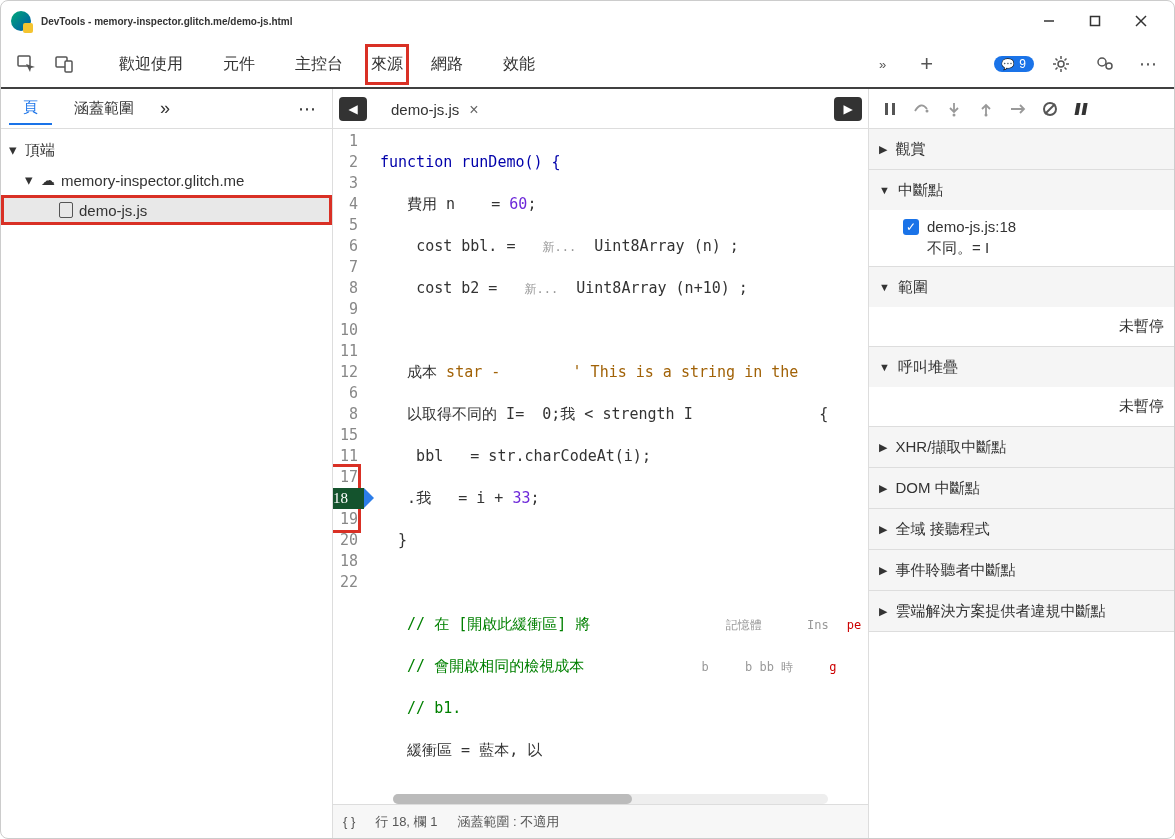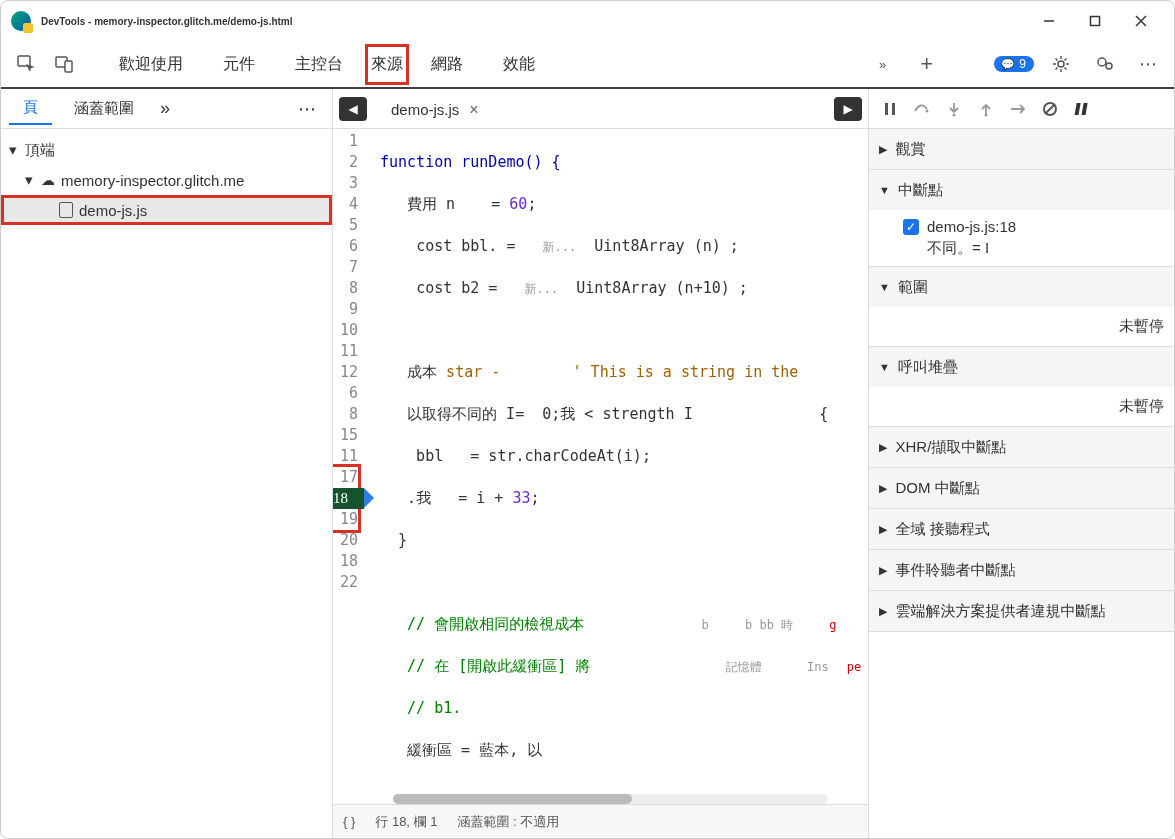--- a/index.html
+++ b/index.html
@@ -221,22 +221,22 @@
 <div class="l">   <span>費用</span><span> n    = </span><span class="num">60</span><span>;</span></div>
 <div class="l">    <span>cost bbl. =   </span><span class="hint">新...</span><span>  Uint8Array (n) ;</span></div>
 <div class="l">    <span>cost b2 =   </span><span class="hint">新...</span><span>  Uint8Array (n+10) ;</span></div>
 <div class="l"></div>
 <div class="l">   <span>成本</span><span class="str"> star -        ' This is a string in the</span>             </div>
 <div class="l">   <span>以取得不同的</span><span> I=  0;</span><span>我</span><span> &lt; strength I              {</span></div>
 <div class="l"><span>    bbl   = str.charCodeAt(i);</span></div>
 <div class="l"><span>   .</span><span>我</span><span>   = i + </span><span class="num">33</span><span>;</span></div>
 <div class="l"><span>  }</span></div>
 <div class="l"></div>
+<div class="l">   <span class="cm">// 在 [開啟此緩衝區] 將</span>               <span class="hint">記憶體</span>     <span class="hint">Ins</span>  <span class="redh">pe</span></div>
 <div class="l">   <span class="cm">// 會開啟相同的檢視成本</span>             <span class="hint">b</span>    <span class="hint">b bb 時</span>    <span class="redh">g</span></div>
-<div class="l">   <span class="cm">// 在 [開啟此緩衝區] 將</span>               <span class="hint">記憶體</span>     <span class="hint">Ins</span>  <span class="redh">pe</span></div>
 <div class="l">   <span class="cm">// b1.</span></div>
 <div class="l">   <span>緩衝區</span><span> = </span><span>藍本</span><span>, </span><span>以</span></div>
 <div class="l"></div>
 
 
 
 
 
 
       </div>

